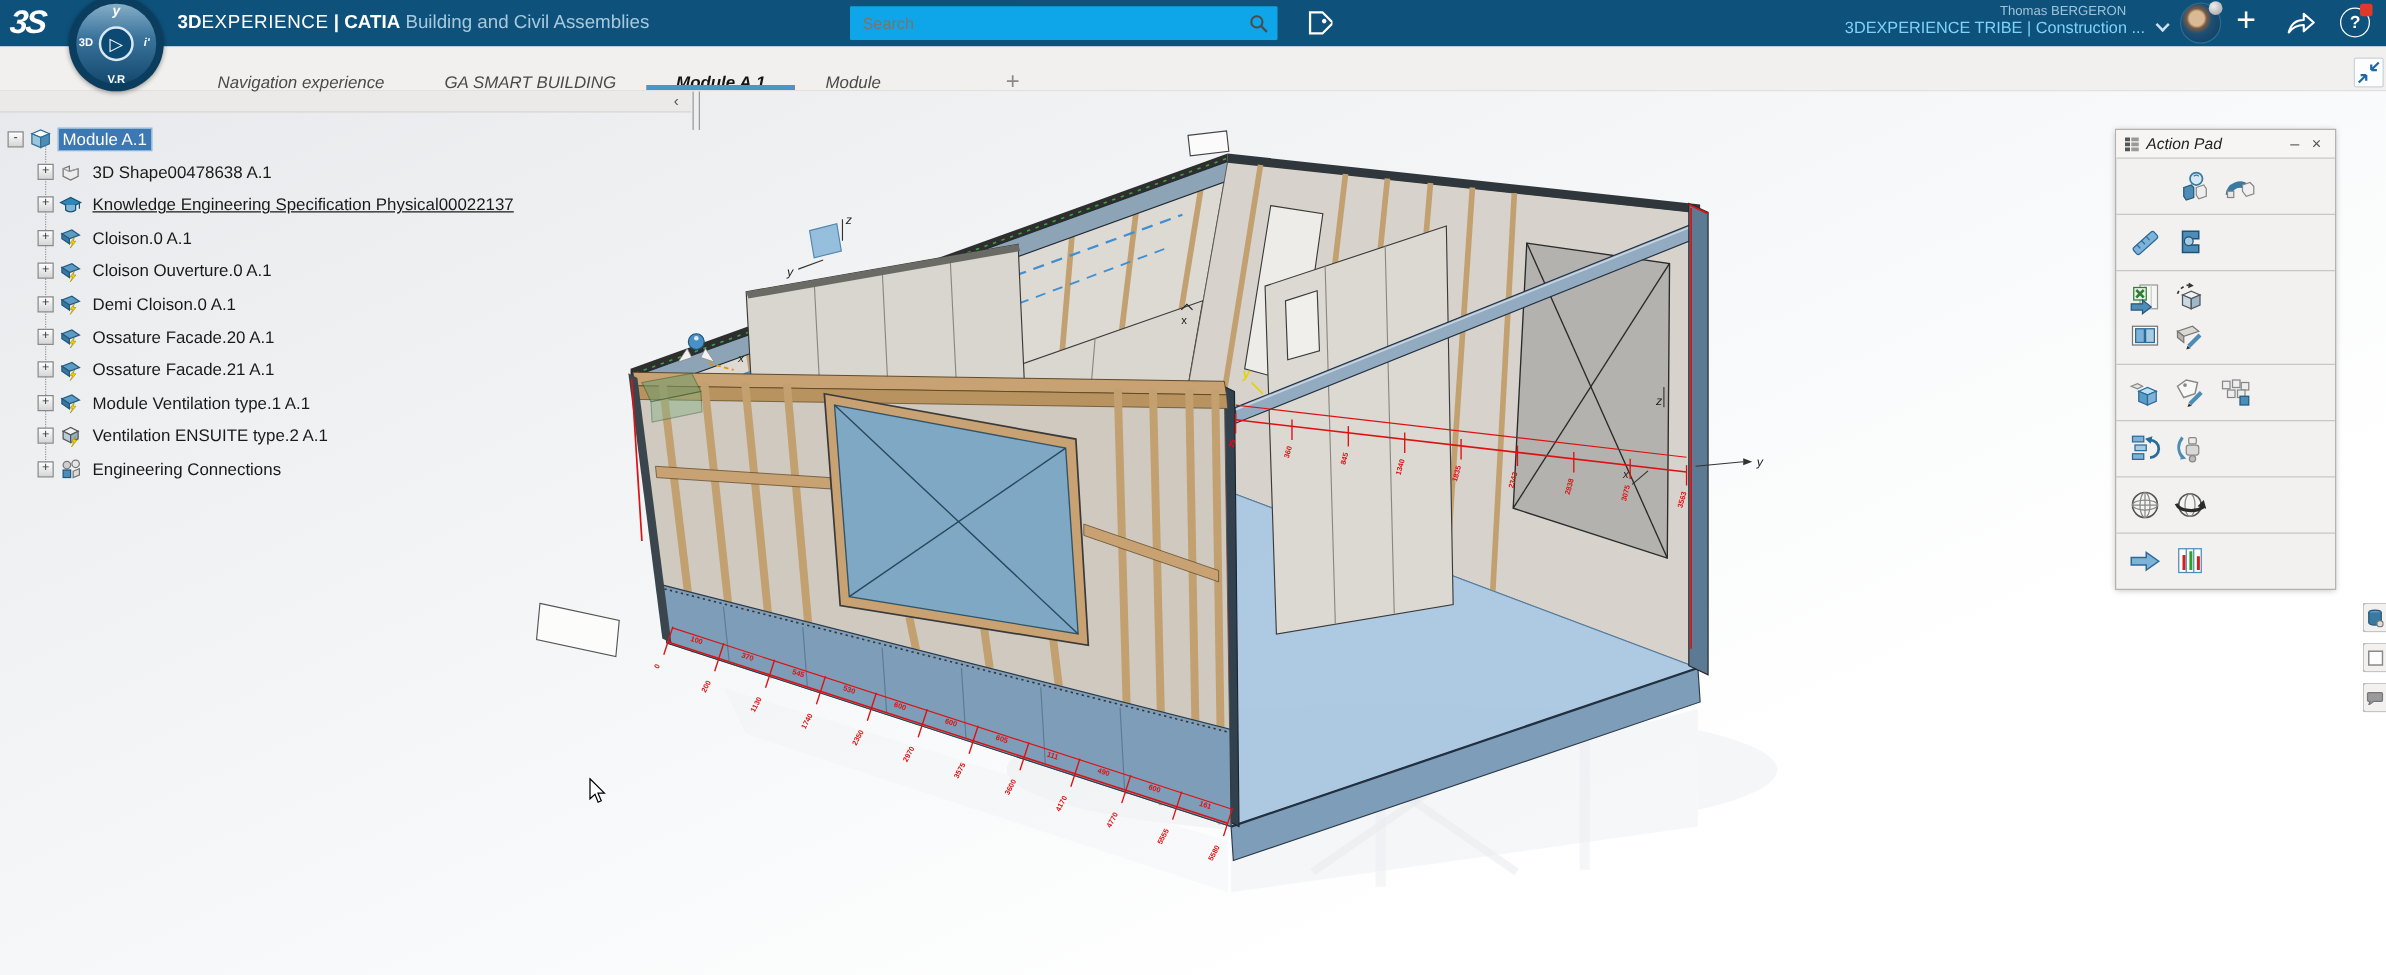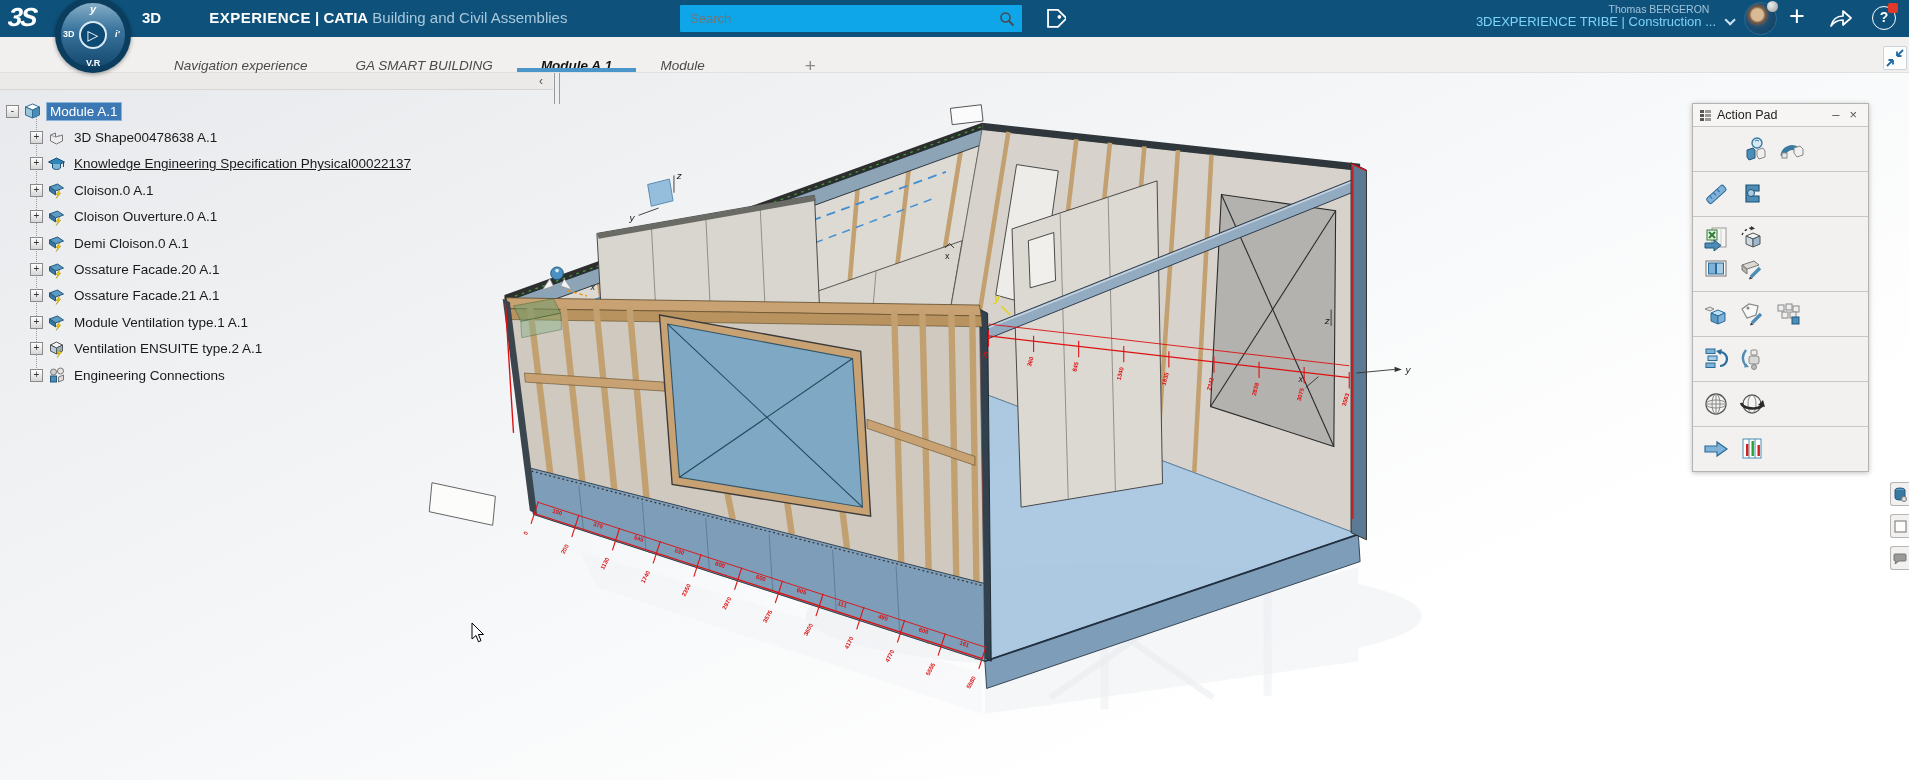--- a/index.html
+++ b/index.html
@@ -22,31 +22,31 @@
     border-radius:50%; background:#0d4a73; border:2px solid #d9e9f4;
     color:#fff; font-size:14px; text-align:center; line-height:24px; }
   .compass .lbl { position:absolute; color:#fff; font-size:9px; font-weight:bold; }
   .compass .lt { left:35px; top:6px; font-style:italic; font-size:11px; }
   .compass .ll { left:8px; top:32px; }
   .compass .lr { left:60px; top:32px; font-style:italic; }
   .compass .lb { left:31px; top:61px; }
   .brand { position:absolute; left:142px; top:9px; color:#fff; font-size:15px;
     white-space:nowrap; }
   .brand .bold { font-weight:bold; }
-  .brand .lite { font-weight:700; letter-spacing:.5px;margin-left:48px; }
+  .brand .lite { font-weight:400; letter-spacing:.5px; }
   .brand .suffix { color:#a9c8db; font-weight:300;text-align:center; }
   .search-wrap { position:absolute; left:680px; top:5px; width:342px; height:27px;
     background:#0ea5e9; border-radius:1px; }
   .search-wrap input { position:absolute; left:0; top:0; width:100%; height:100%;
     border:none; outline:none; padding:0 30px 0 10px; font-size:13px; color:#333;
     font-family:"Liberation Sans",sans-serif; background:transparent; }
   .search-wrap svg { position:absolute; right:7px; top:6px; }
   .tag-btn { position:absolute; left:1040px; top:6px; width:26px; height:26px; }
   .user-name { position:absolute; left:1600px; top:3px; width:118px;
-    color:#9fc3da; font-size:10.5px; text-align:center; }
+    color:#9fc3da; font-size:10.5px; text-align:left; }
   .tenant { position:absolute; left:1440px; top:14px; width:292px; color:#7dd3fc;
     font-size:13px; font-weight:normal; text-align:right; white-space:nowrap; }
   .tenant .chev { display:inline-block; width:8px; height:8px;
     border-right:2px solid #cfe2ef; border-bottom:2px solid #cfe2ef;
     transform:rotate(45deg) translateY(-3px); margin-left:8px; }
   .avatar { position:absolute; left:1744px; top:2px; width:33px; height:33px;
     border-radius:50%;
     background:radial-gradient(circle at 40% 38%, #d9ba95 0 22%, #7a5a42 30%, #1d4f74 46%, #0c3least 100%);
     background:radial-gradient(circle at 40% 38%, #d9ba95 0 22%, #7a5a42 30%, #1d4f74 46%, #0c3a58 100%);
     border:1px solid #2a6a94; }
@@ -108,21 +108,21 @@
   .trow .lab.selected { background:#3c78b4; color:#fff;
     outline:1px solid #8ab4d8; }
   .trow .lab.underlined { text-decoration:underline; font-weight:500; }
 
   
   .actionpad { position:absolute; left:1692px; top:30px; width:177px;
     background:#f2f1ef; border:1px solid #b5b3af; z-index:30;
     box-shadow:0 1px 5px rgba(0,0,0,.25); }
   .ap-head { height:23px; display:flex; align-items:center; padding:0 6px;
     border-bottom:1px solid #c9c7c3; background:#f6f5f3; }
-  .ap-title { font-size:12.5px; color:#222; margin-left:5px; flex:1; }
+  .ap-title { font-size:12.5px; color:#222; margin-left:5px; flex:1;font-style:italic; }
   .ap-ctl { font-size:13px; color:#555; padding:0 5px; cursor:pointer;
     line-height:20px; }
   .ap-group { border-bottom:1px solid #c9c7c3; padding:6px 8px; }
   .ap-group:last-child { border-bottom:none; }
   .ap-row { display:flex; gap:6px; margin:2px 0; }
   .ap-row.indent { padding-left:40px; }
   .ap-icon { width:30px; height:28px; display:flex; align-items:center;
     justify-content:center; cursor:pointer; }
 
   

